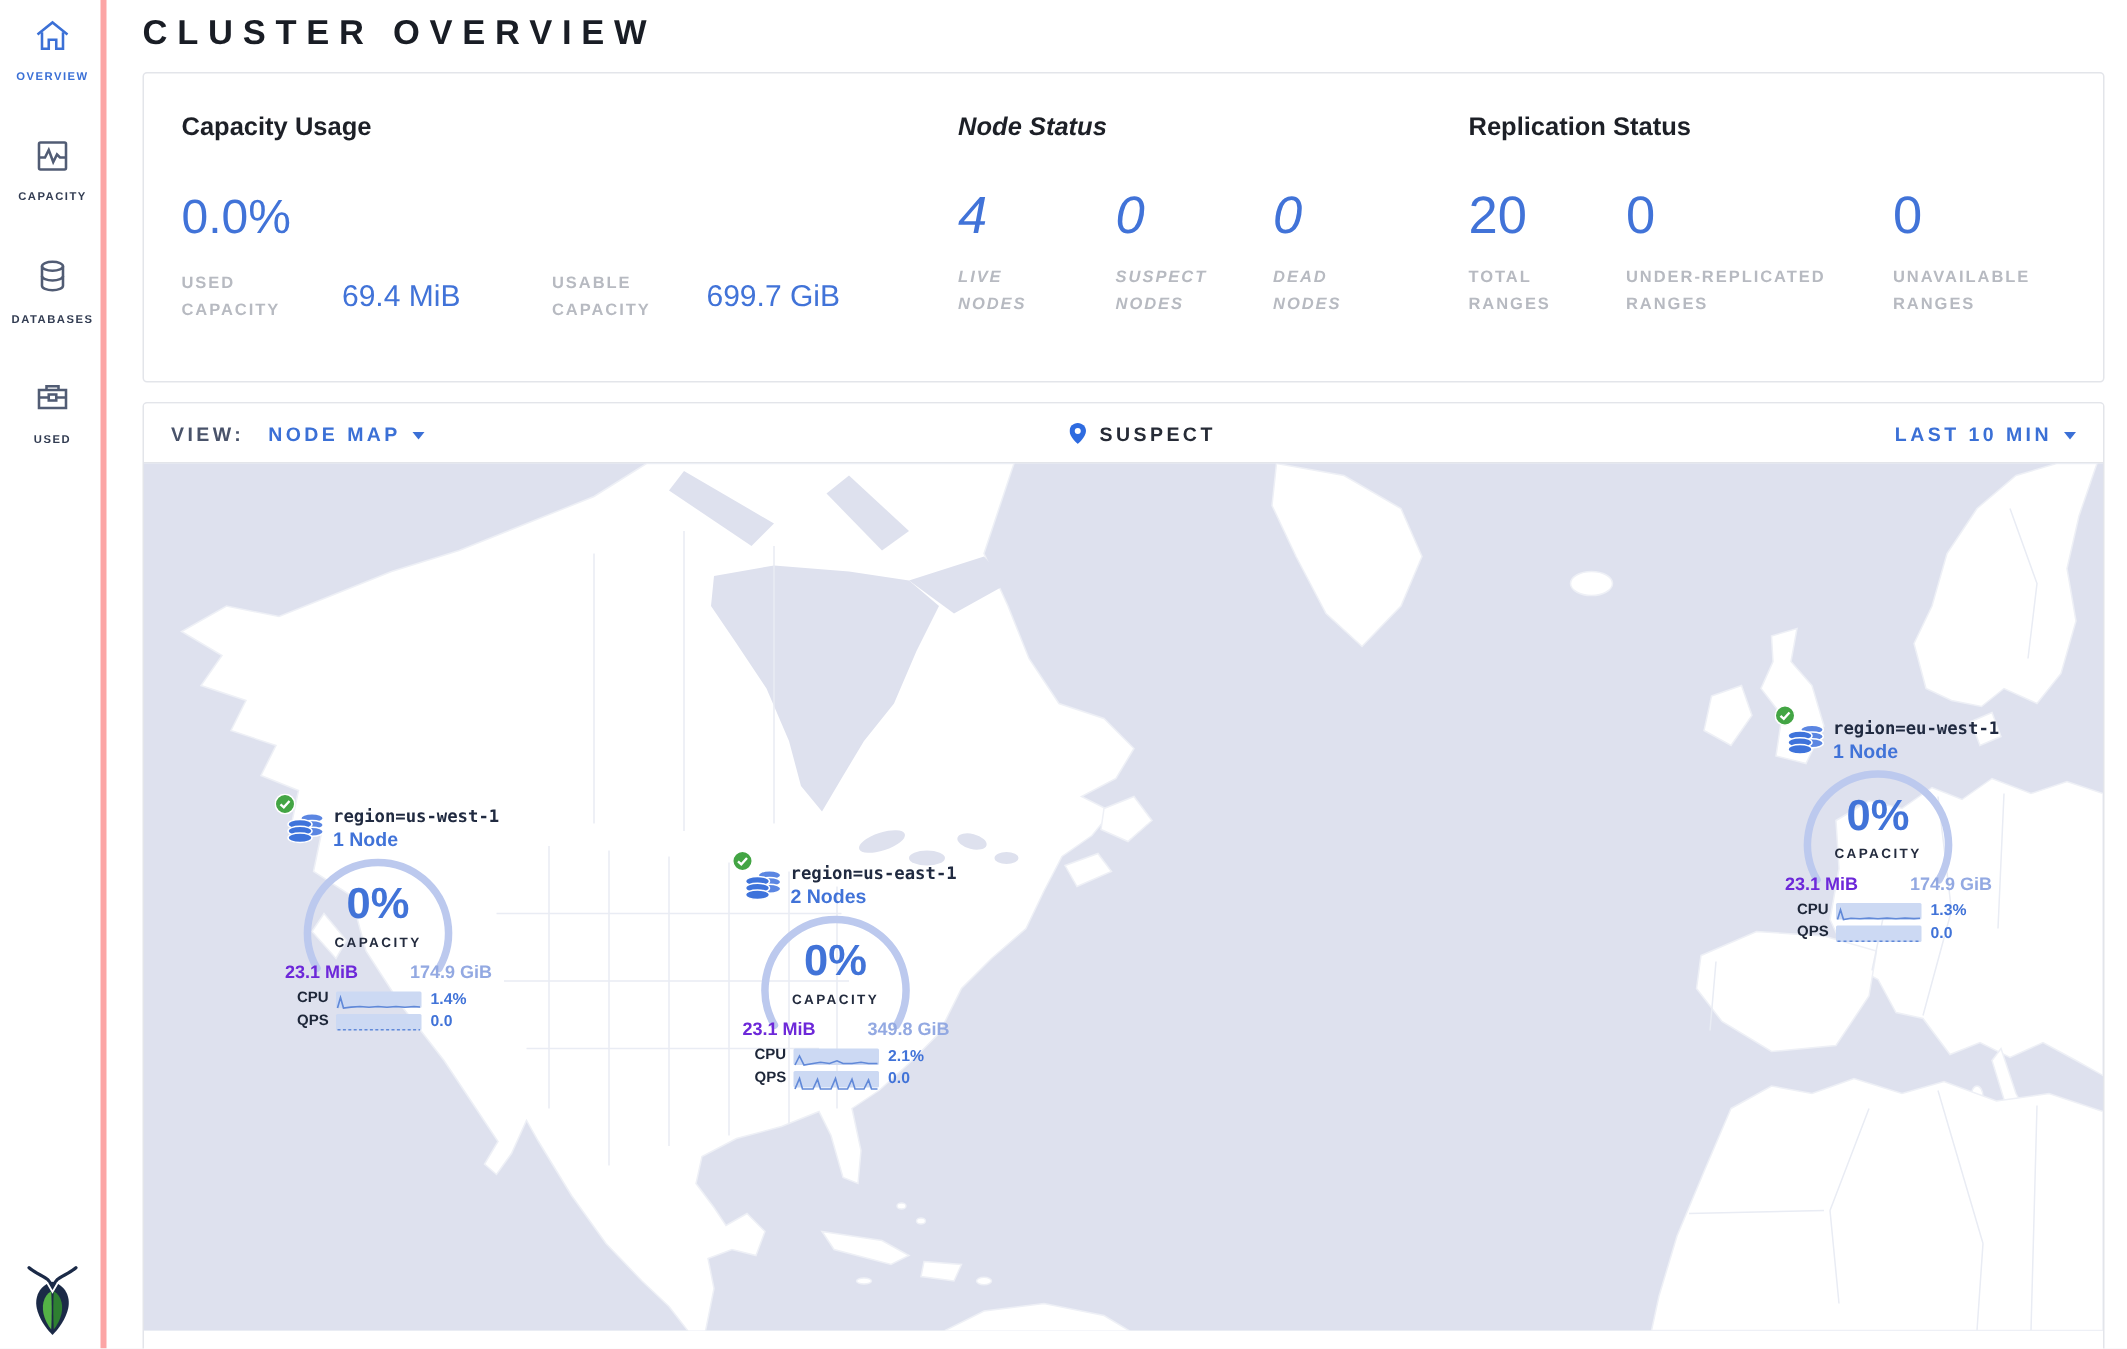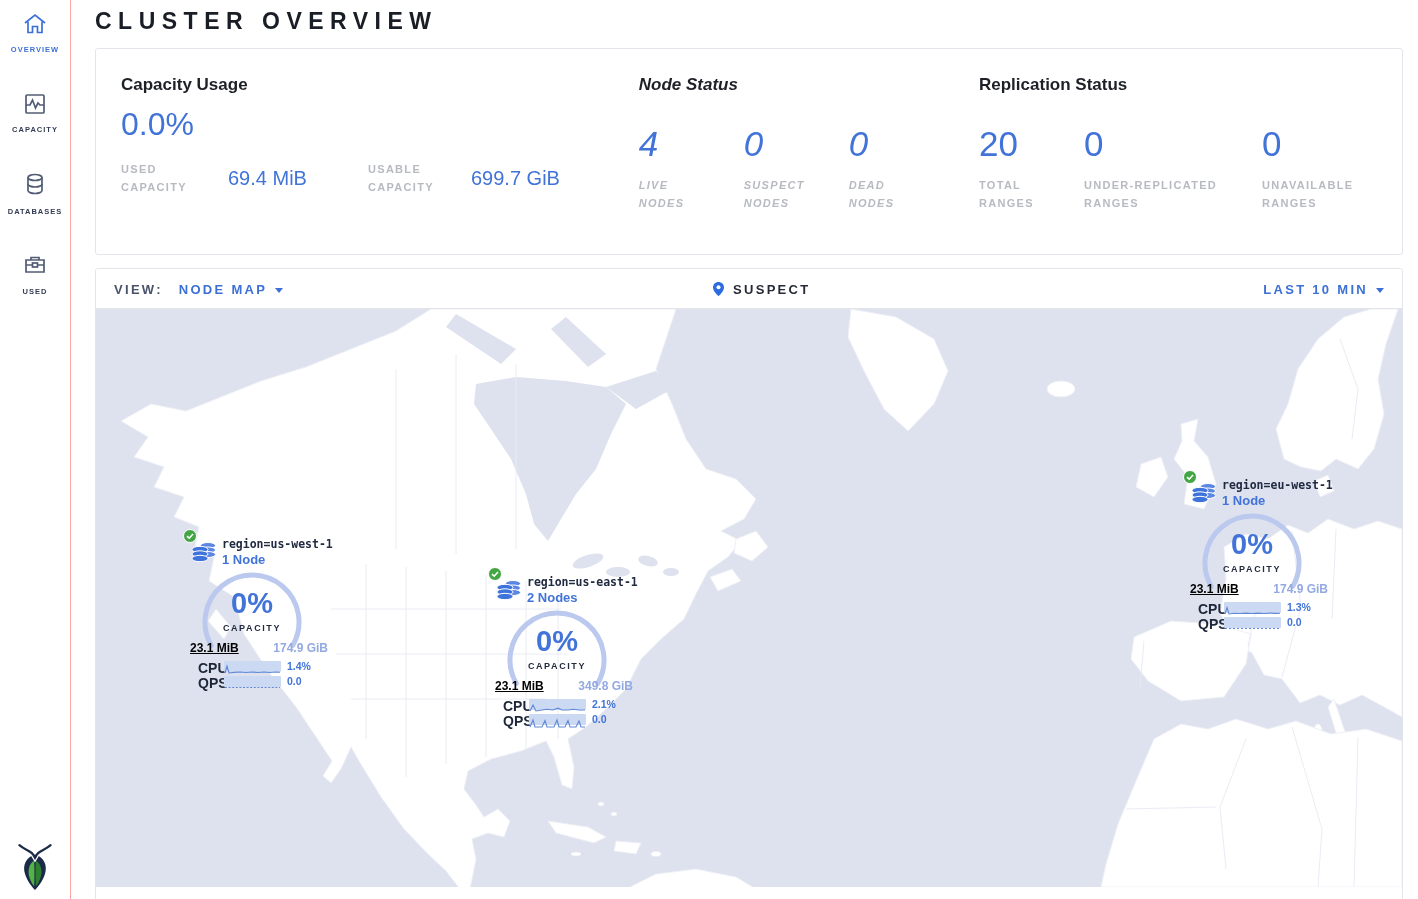--- a/index.html
+++ b/index.html
@@ -1,37 +1,37 @@
 <!DOCTYPE html>
 <html><head>
 <meta charset="utf-8">
 <style>
   * { margin:0; padding:0; box-sizing:border-box; }
   html,body { width:1418px; height:899px; background:#fff; font-family:"Liberation Sans", sans-serif; overflow:hidden; }
   #app { position:relative; width:1418px; height:899px; background:#fff; }
 
   
-  #sidebar { position:absolute; left:0; top:0; width:71px; height:899px; background:#fff; border-right:1px solid #fca5a5; z-index:5; }
+  #sidebar { position:absolute; left:0; top:0; width:71px; height:899px; background:#fff; border-right:4px solid #fca5a5; z-index:5; }
   .side-item { position:absolute; left:0; width:70px; text-align:center; cursor:pointer; }
   .side-item .icn { display:inline-block; }
   .side-label { margin-top:5px; font-size:7.5px; font-weight:bold; letter-spacing:1px; color:#323c52; }
   .side-item.active .side-label { color:#3b70d6; }
   #logo { position:absolute; left:15px; bottom:8px; width:40px; height:50px; }
 
   
   #main { position:absolute; left:71px; top:0; width:1347px; height:899px; }
   #page-title { position:absolute; left:24px; top:8px; font-size:23px; font-weight:600; letter-spacing:6.5px; color:#191d25; }
 
   
   #summary { position:absolute; left:24px; top:48px; width:1308px; height:207px; border:1px solid #e3e5ea; border-radius:3px; background:#fff; display:flex; padding-top:26px; }
   .sec-title { font-size:17px; font-weight:600; color:#1d2027; }
   #sec-capacity { width:553px; padding-left:25px; }
   #sec-nodes { width:347px;font-style:italic; }
   #sec-replication { flex:1; }
-  .cap-row { display:flex; margin-top:12px; }
+  .cap-row { display:flex; margin-top:32px; }
   .big-pct { width:105px; font-size:32px; color:#4173d8; line-height:34px; }
   .bar-wrap { width:252px; padding-top:5px; }
   .cap-bar { position:relative; height:17px; background:#e9ebf1; }
   .cap-bar .dark-seg { position:absolute; right:0; top:0; width:39px; height:17px; background:#c9cdd9; }
   .bar-ticks { position:relative; height:26px; }
   .tick { position:absolute; top:3px; width:1px; height:6px; background:#a8adbb; }
   .tick-label { position:absolute; top:11px; font-size:11px; color:#454b59; white-space:nowrap; }
   .cap-bottom { display:flex; align-items:flex-start; margin-top:20px; }
   .muted-label { font-size:11px; font-weight:600; letter-spacing:1.3px; color:#b7bac1; line-height:1.6; }
   .blue-val { font-size:20px; color:#4173d8; line-height:34px; }
@@ -56,25 +56,25 @@
   
   .node-card { position:absolute; width:150px; height:162px; cursor:pointer; }
   .node-card .badge { position:absolute; left:0; top:0; }
   .node-card .dbicon { position:absolute; left:8px; top:12px; }
   .node-card .region { position:absolute; left:39px; top:8px; font-family:"DejaVu Sans Mono", monospace; font-size:11.5px; font-weight:bold; color:#202a40; white-space:nowrap; }
   .node-card .ncount { position:absolute; left:39px; top:23px; font-size:13px; font-weight:bold; color:#4173d8; white-space:nowrap; }
   .node-card .gauge { position:absolute; left:17px; top:43px; width:104px; height:84px; }
   .node-card .pct { position:absolute; left:17px; top:58px; width:104px; text-align:center; font-size:29px; font-weight:bold; color:#4173d8; }
   .node-card .capcap { position:absolute; left:17px; top:94px; width:104px; text-align:center; font-size:9px; font-weight:bold; letter-spacing:1.6px; color:#232b3e; }
   .node-card .minmax { position:absolute; left:7px; top:112px; width:138px; display:flex; justify-content:space-between; font-size:12px; font-weight:bold; }
-  .node-card .minmax .used { color:#000000;text-decoration:underline; }
+  .node-card .minmax .used { color:#6d28d9; }
   .node-card .minmax .usable { color:#93a9e2; }
   .node-card .mrow { position:absolute; left:15px; width:135px; height:13px; }
   .node-card .mrow.cpu { top:131px; } .node-card .mrow.qps { top:146px; }
-  .node-card .mlabel { position:absolute; left:0; top:0; font-size:14px; font-weight:bold; color:#1d2638; }
+  .node-card .mlabel { position:absolute; left:0; top:0; font-size:10px; font-weight:bold; color:#1d2638; }
   .node-card .spark { position:absolute; left:26px; top:1px; width:57px; height:11px; background:#ccd9f3; border-radius:1px; }
   .node-card .mval { position:absolute; left:89px; top:0; font-size:10.5px; font-weight:bold; color:#4173d8; white-space:nowrap; }
 </style>
 </head>
 <body>
 
 <div id="app">
 
   <nav id="sidebar">
     <div class="side-item active" style="top:12px;">

